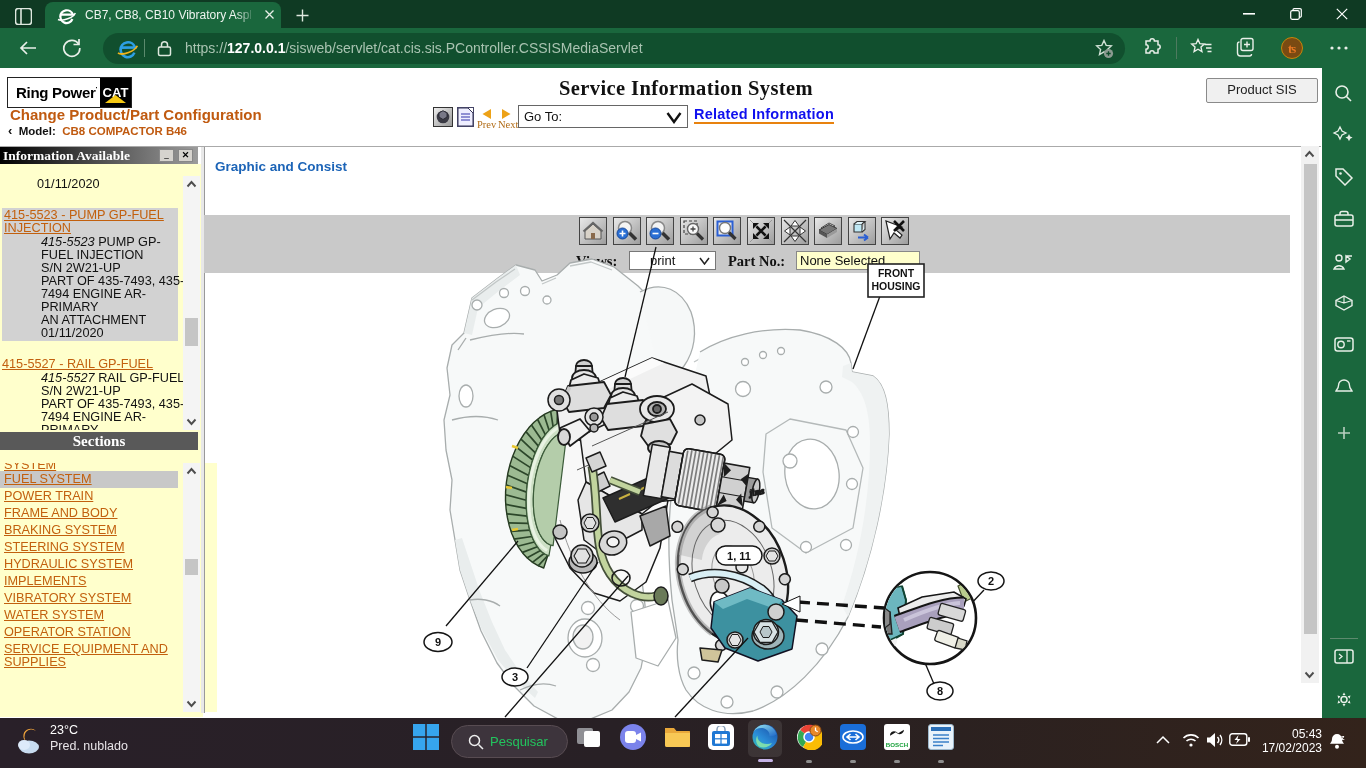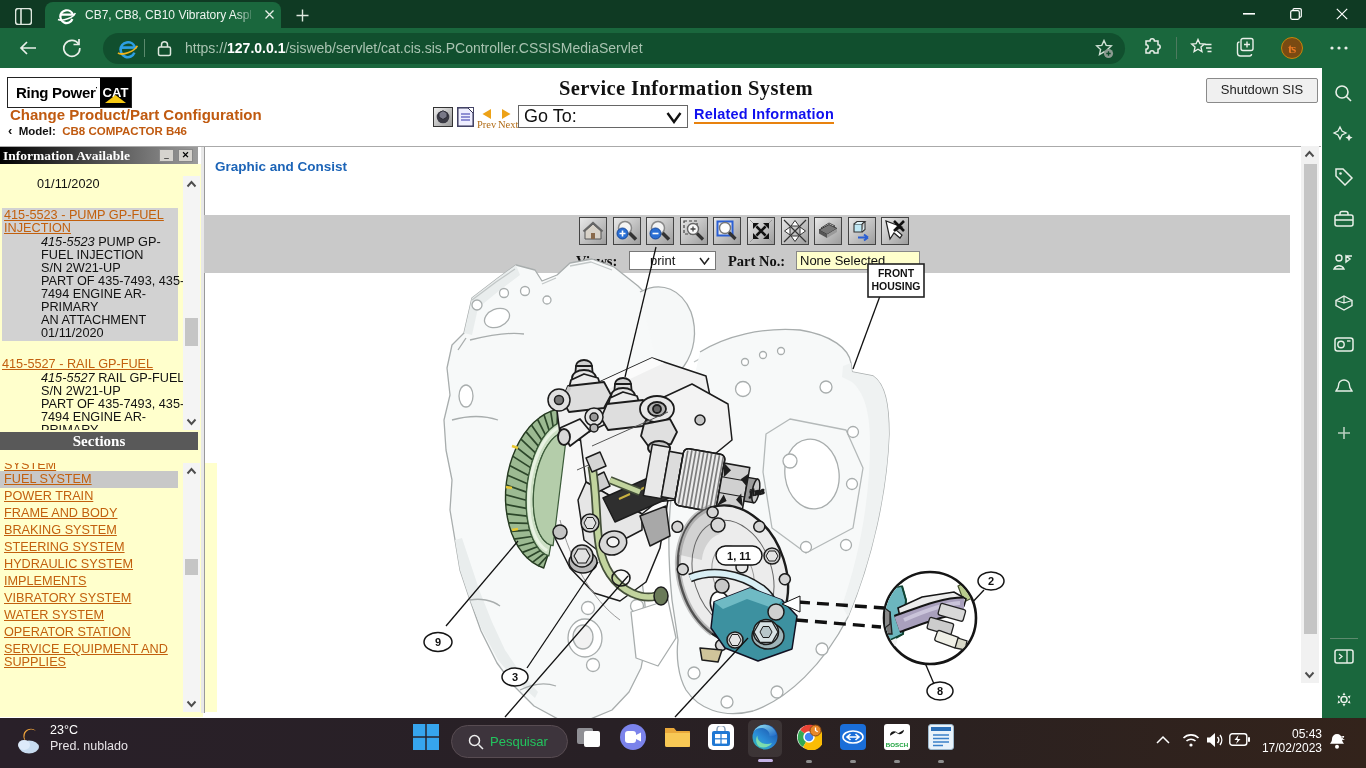--- a/index.html
+++ b/index.html
@@ -18,21 +18,21 @@
   #catbox{position:absolute;right:0;top:0;width:31px;height:29px;background:#000;color:#fff;
      font-weight:bold;font-size:13px;text-align:center;line-height:29px;font-family:"Liberation Sans",sans-serif;}
   #sistitle{left:430px;top:9px;width:512px;text-align:center;font-family:"Liberation Serif",serif;
      font-weight:bold;font-size:20.5px;color:#111;letter-spacing:.4px;}
   #shutdown{left:1206px;top:10px;width:110px;height:23px;background:#f0f0f0;border:1px solid #8a8a8a;
      border-radius:2px;font-size:13px;color:#222;text-align:center;line-height:22px;}
   #chgprod{left:10px;top:38px;font-size:15px;font-weight:bold;color:#c05a10;}
   #modelrow{left:8px;top:55px;font-size:11.5px;color:#111;font-weight:bold;}
   #modelrow b{color:#c05a10;font-weight:bold;}
   
-  #goto{left:518px;top:37px;width:170px;height:23px;border:1px solid #666;background:#fff;font-size:18px;
+  #goto{left:518px;top:37px;width:170px;height:23px;border:1px solid #666;background:#fff;font-size:13px;
      color:#111;line-height:21px;padding-left:5px;box-sizing:border-box;}
   #relinfo{left:694px;top:38px;font-size:14.5px;font-weight:bold;color:#1010ee;text-decoration:none;border-bottom:2px solid #e8820e;padding-bottom:0px;letter-spacing:.2px;}
   .hline{left:0px;top:78px;width:1321px;height:1px;background:#aaa;}
   
   #infohdr{left:0;top:79px;width:198px;height:17px;background:linear-gradient(90deg,#000 0%,#9c9c9c 100%);
      color:#fff;font-family:"Liberation Serif",serif;font-weight:bold;font-size:13.5px;line-height:17px;padding-left:3px;box-sizing:border-box;}
   .winbtn{position:absolute;top:2px;width:15px;height:13px;background:#d6d3ce;border:1px solid #888;
      font-size:9px;line-height:11px;text-align:center;color:#000;font-weight:bold;box-sizing:border-box;}
   #leftpanel{left:0;top:96px;width:203px;height:553px;background:#ffffcc;}
   #lf1{left:0;top:108px;width:200px;height:254px;background:#ffffcc;overflow:hidden;font-size:12.7px;line-height:13px;color:#111;}
@@ -153,21 +153,21 @@
   </div>
 
   <div class="abs" id="page">
     <div class="abs" id="logobox">
       <div class="abs" style="left:8px;top:6px;font-weight:bold;font-size:15px;color:#000;letter-spacing:-0.3px;">Ring Power<span style="font-size:7px;vertical-align:top;">·</span></div>
       <div id="catbox">CAT<svg class="abs" style="left:3px;top:17px" width="25" height="9" viewBox="0 0 25 9">
             <path d="M2 8 L12.5 0 L23 8 Z" fill="#f6c913"></path>
           </svg></div>
     </div>
     <div class="abs" id="sistitle">Service Information System</div>
-    <div class="abs" id="shutdown">Shutdown SIS</div>
+    <div class="abs" id="shutdown">Product SIS</div>
     <div class="abs" id="chgprod">Change Product/Part Configuration</div>
     <div class="abs" id="modelrow"><span style="font-size:13px;">‹</span>&nbsp; Model: &nbsp;<b>CB8 COMPACTOR B46</b></div>
 
     <div class="abs" style="left:433px;top:39px;width:20px;height:20px;background:linear-gradient(135deg,#eee,#999);border:1px solid #333;box-sizing:border-box;">
       <svg width="18" height="18" viewBox="0 0 18 18">
           <circle cx="9" cy="9" r="6.3" fill="#3a3a44"></circle>
           <path d="M9 2.7 L13 5 V9 L9 11.5 L5 9 V5 Z" fill="#787887" stroke="#22222c" stroke-width=".8"></path>
         </svg>
     </div>
     <div class="abs" style="left:457px;top:39px;width:17px;height:20px;background:#fff;border:1px solid #446;box-sizing:border-box;">

